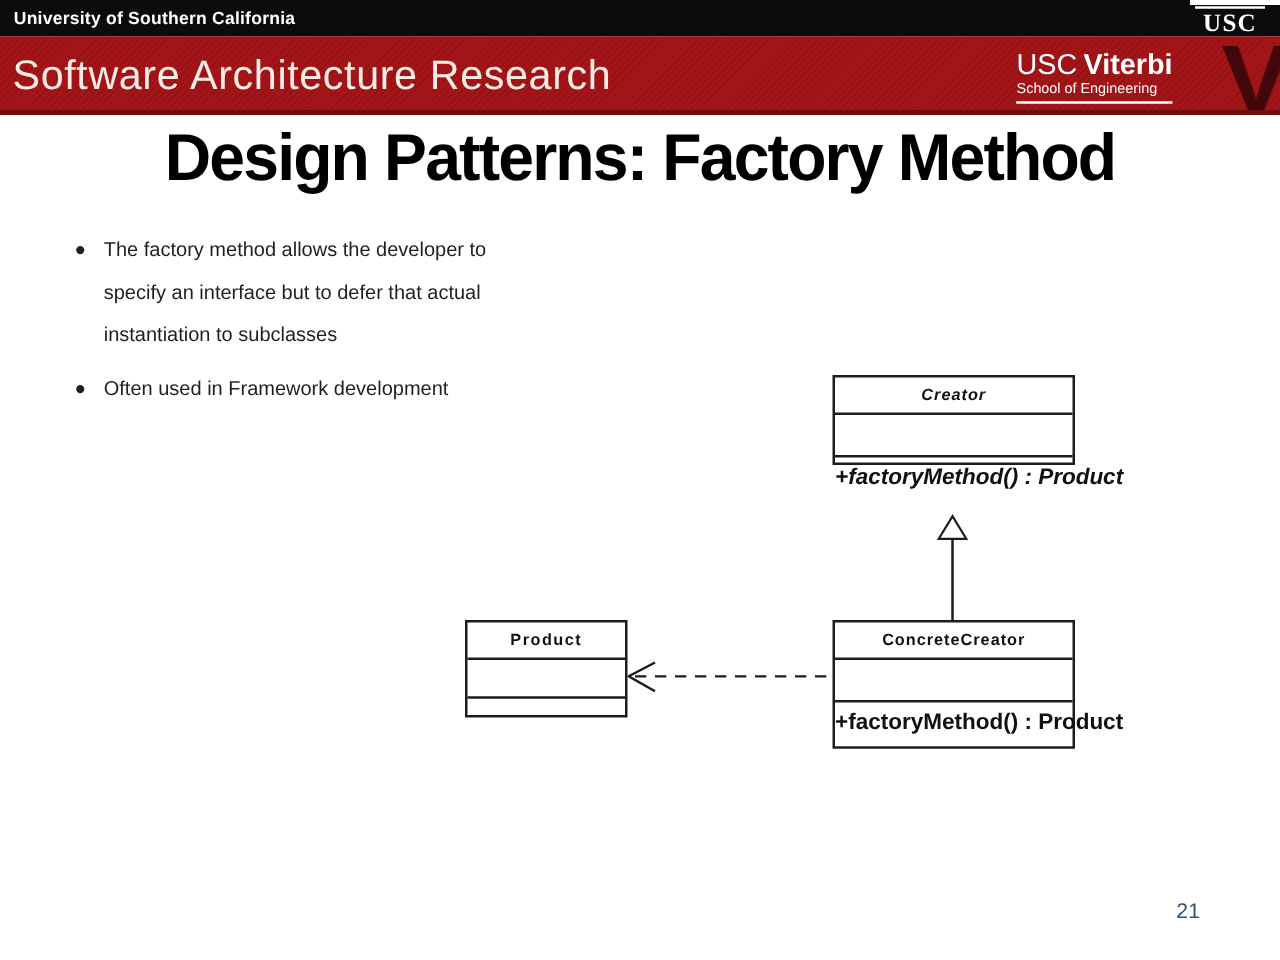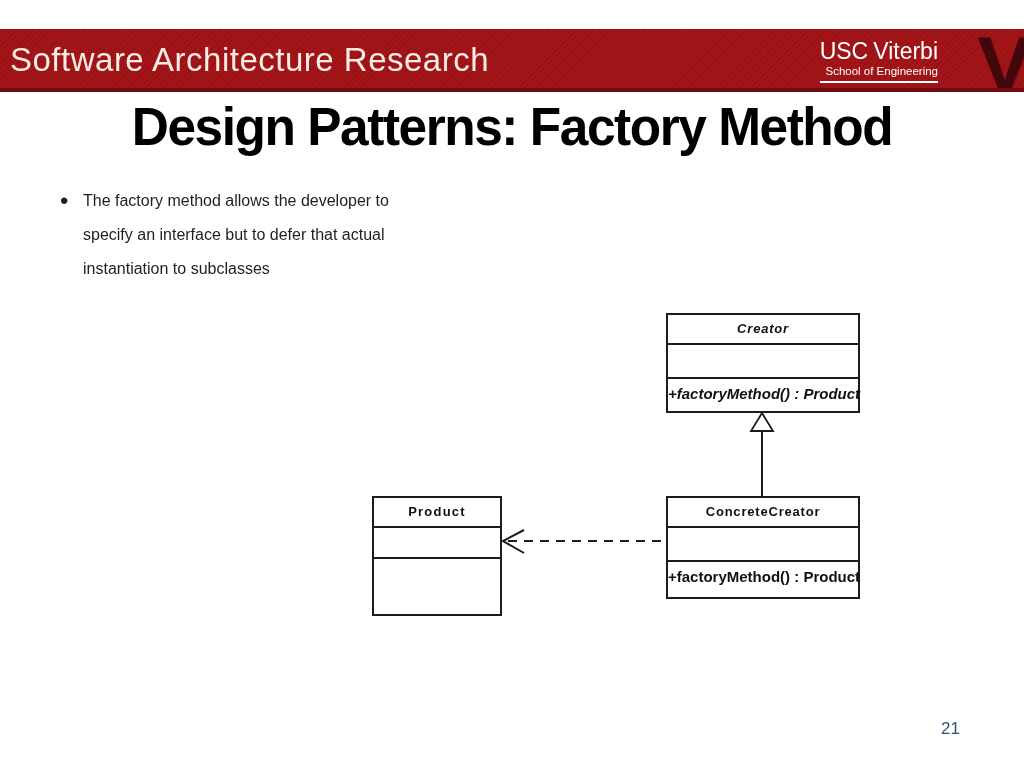--- a/index.html
+++ b/index.html
@@ -24,76 +24,82 @@
   .banner-title{position:absolute;left:10px;top:12px;color:#f7ece4;
                 font-family:Liberation Sans, sans-serif;font-size:33px;font-weight:400;
                 letter-spacing:.5px;}
   .viterbi-v{position:absolute;right:-8px;top:-6px;color:#42070a;
              font-size:82px;font-weight:700;font-family:"Liberation Sans", sans-serif;
              transform:scaleY(.92);line-height:1;
              text-shadow:1px 1px 0 rgba(0,0,0,.25);}
   .viterbi-logo{position:absolute;right:86px;top:10px;color:#ffffff;text-align:left;}
   .viterbi-row1{font-size:23px;line-height:24px;white-space:nowrap;}
   .viterbi-usc{font-weight:300;}
-  .viterbi-name{font-weight:400;margin-left:5px;}
+  .viterbi-name{font-weight:700;margin-left:5px;}
   .viterbi-row2{font-size:11.5px;line-height:14px;padding-bottom:3px;margin-top:1px;
-                border-bottom:2px solid #ffffff;white-space:nowrap;text-align:right;}
+                border-bottom:2px solid #ffffff;white-space:nowrap;}
 
   
   .slide-title{position:absolute;left:0;top:96px;width:1024px;text-align:center;
                color:#000000;font-size:53px;font-weight:600;letter-spacing:-1.5px;
                transform:scaleX(.97);}
   .bullet-list{position:absolute;left:46px;top:184px;width:368px;margin:0;padding:0;
                list-style:none;color:#1f1f1f;font-size:16px;line-height:34px;}
   .bullet-item{position:relative;padding-left:37px;margin-bottom:9px;}
   .bullet-item::before{content:"\2022";position:absolute;left:14px;top:0;font-size:24px;}
 
   .page-number{position:absolute;right:64px;top:719px;color:#2d5276;font-size:17px;}
 
   
   .uml-box{position:absolute;background:#ffffff;border:2px solid #1c1c1c;
            box-sizing:border-box;font-size:13px;color:#111111;}
-  .uml-creator{left:666px;top:313px;width:194px;height:100px;}
+  .uml-creator{left:666px;top:300px;width:194px;height:72px;}
   .uml-concrete{left:666px;top:496px;width:194px;height:103px;}
-  .uml-product{left:372px;top:496px;width:130px;height:120px;}
+  .uml-product{left:372px;top:496px;width:130px;height:78px;}
   .uml-title{height:28px;line-height:28px;text-align:center;font-weight:600;
              border-bottom:2px solid #1c1c1c;letter-spacing:.8px;}
   .uml-attrs{height:32px;border-bottom:2px solid #1c1c1c;}
-  .uml-methods{text-align:right;line-height:30px;font-size:15px;font-weight:600;
+  .uml-methods{text-align:right;line-height:30px;font-size:18px;font-weight:600;
                white-space:nowrap;}
   .uml-creator .uml-title,.uml-creator .uml-methods{font-style:italic;}
   .uml-product .uml-attrs{height:29px;}
   .uml-product .uml-title{letter-spacing:1.2px;}
 
   .connector-layer{position:absolute;left:0;top:0;width:1024px;height:768px;pointer-events:none;}
 </style>
 </head>
 <body>
 
 <div class="slide">
 
+  <div class="top-bar">
+    <span class="top-bar-text">University of Southern California</span>
+  </div>
   <div class="corner-notch"></div>
   <div class="usc-wordmark">USC</div>
 
   <div class="banner">
     <span class="viterbi-v">V</span>
     <span class="banner-title">Software Architecture Research</span>
     <div class="viterbi-logo">
       <div class="viterbi-row1">
         <span class="viterbi-usc">USC</span><span class="viterbi-name">Viterbi</span>
       </div>
       <div class="viterbi-row2">School of Engineering</div>
     </div>
   </div>
 
   <div class="slide-title">Design Patterns: Factory Method</div>
 
   <ul class="bullet-list">
     <li class="bullet-item">
       <span>The factory method allows the developer to specify an interface but to defer that actual instantiation to subclasses</span>
+    </li>
+    <li class="bullet-item">
+      <span>Often used in Framework development</span>
     </li>
   </ul>
 
   <svg class="connector-layer" viewBox="0 0 1024 768" xmlns="http://www.w3.org/2000/svg">
     <line x1="762" y1="430" x2="762" y2="496" stroke="#1c1c1c" stroke-width="2"></line>
     <polygon points="762,413 751,431 773,431" fill="#ffffff" stroke="#1c1c1c" stroke-width="1.8"></polygon>
     <line x1="508" y1="541" x2="666" y2="541" stroke="#1c1c1c" stroke-width="1.8" stroke-dasharray="9 7"></line>
     <polyline points="524,530 503,541 524,553" fill="none" stroke="#1c1c1c" stroke-width="2"></polyline>
   </svg>
 

